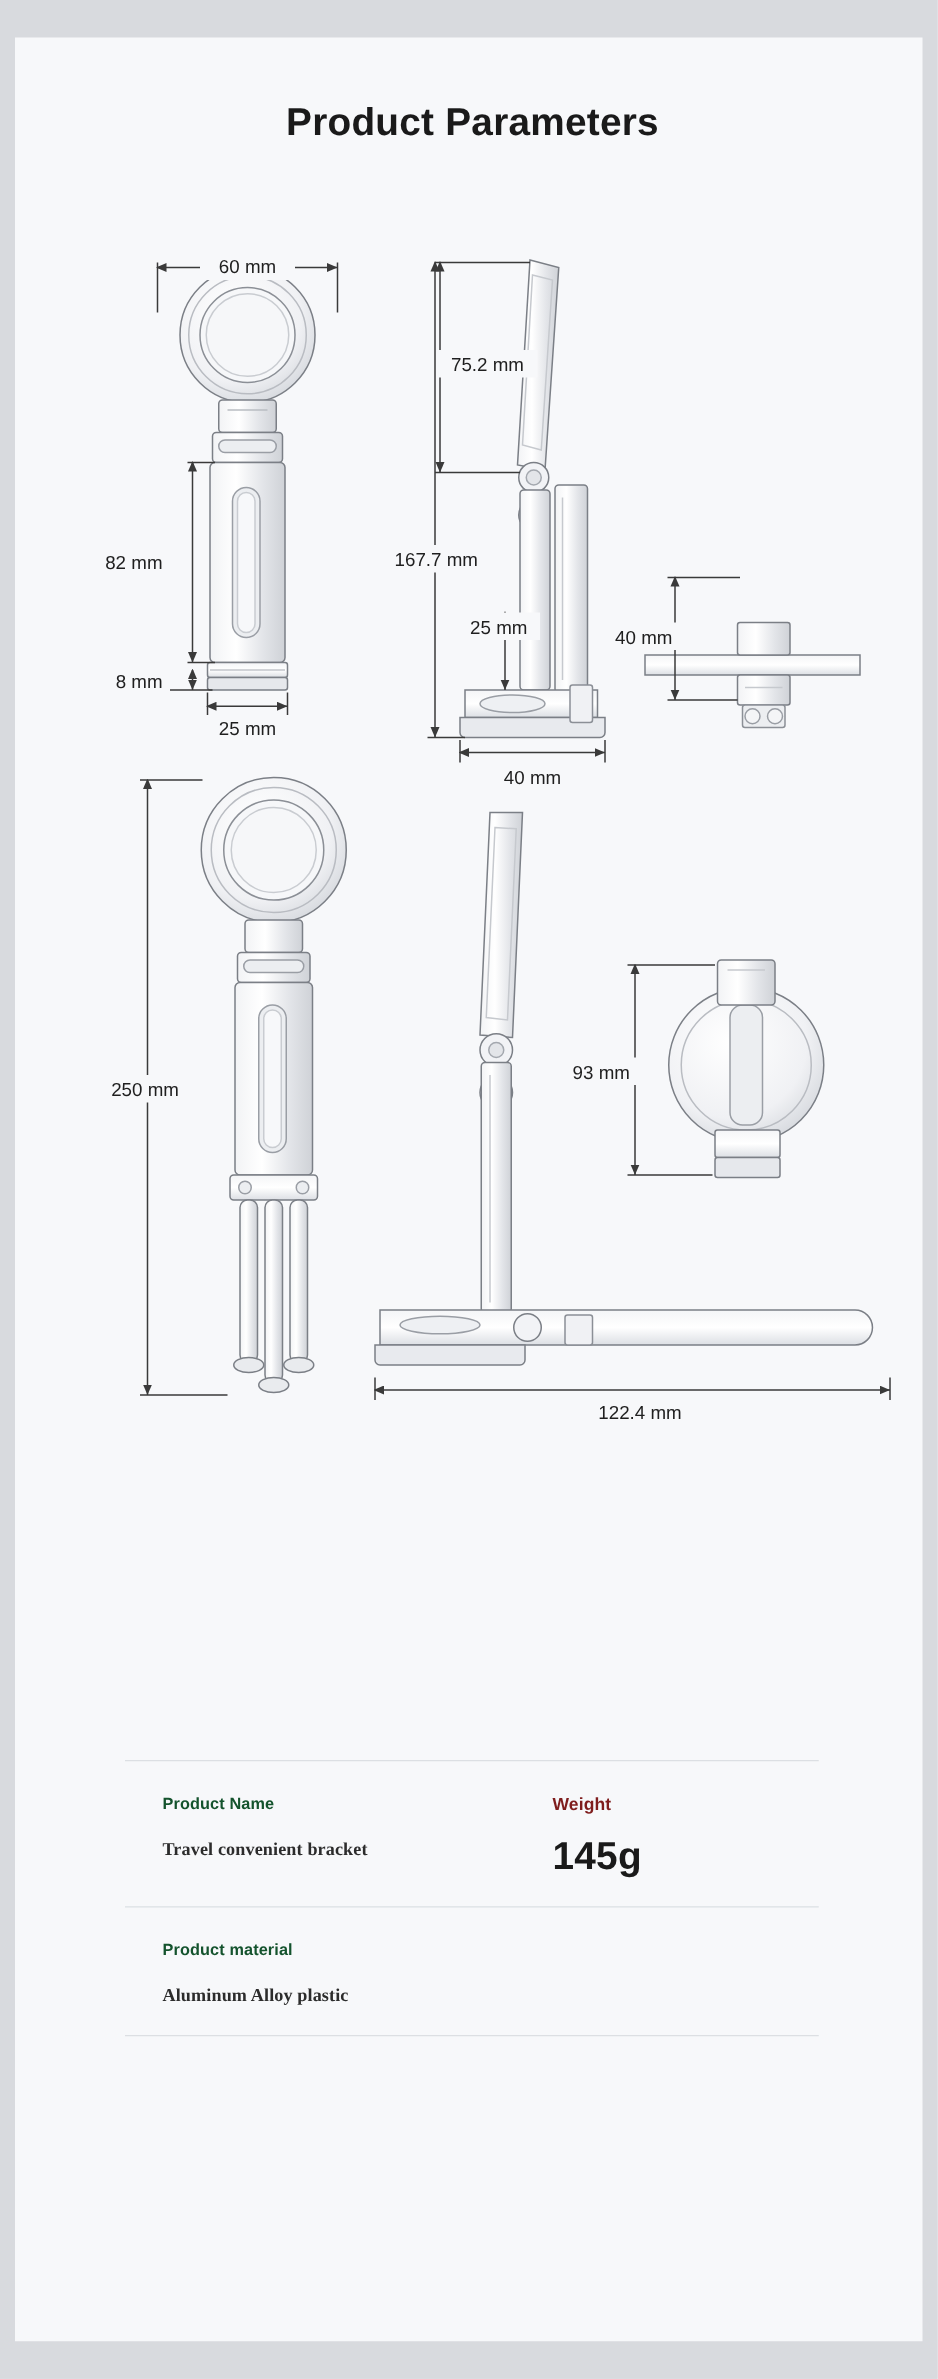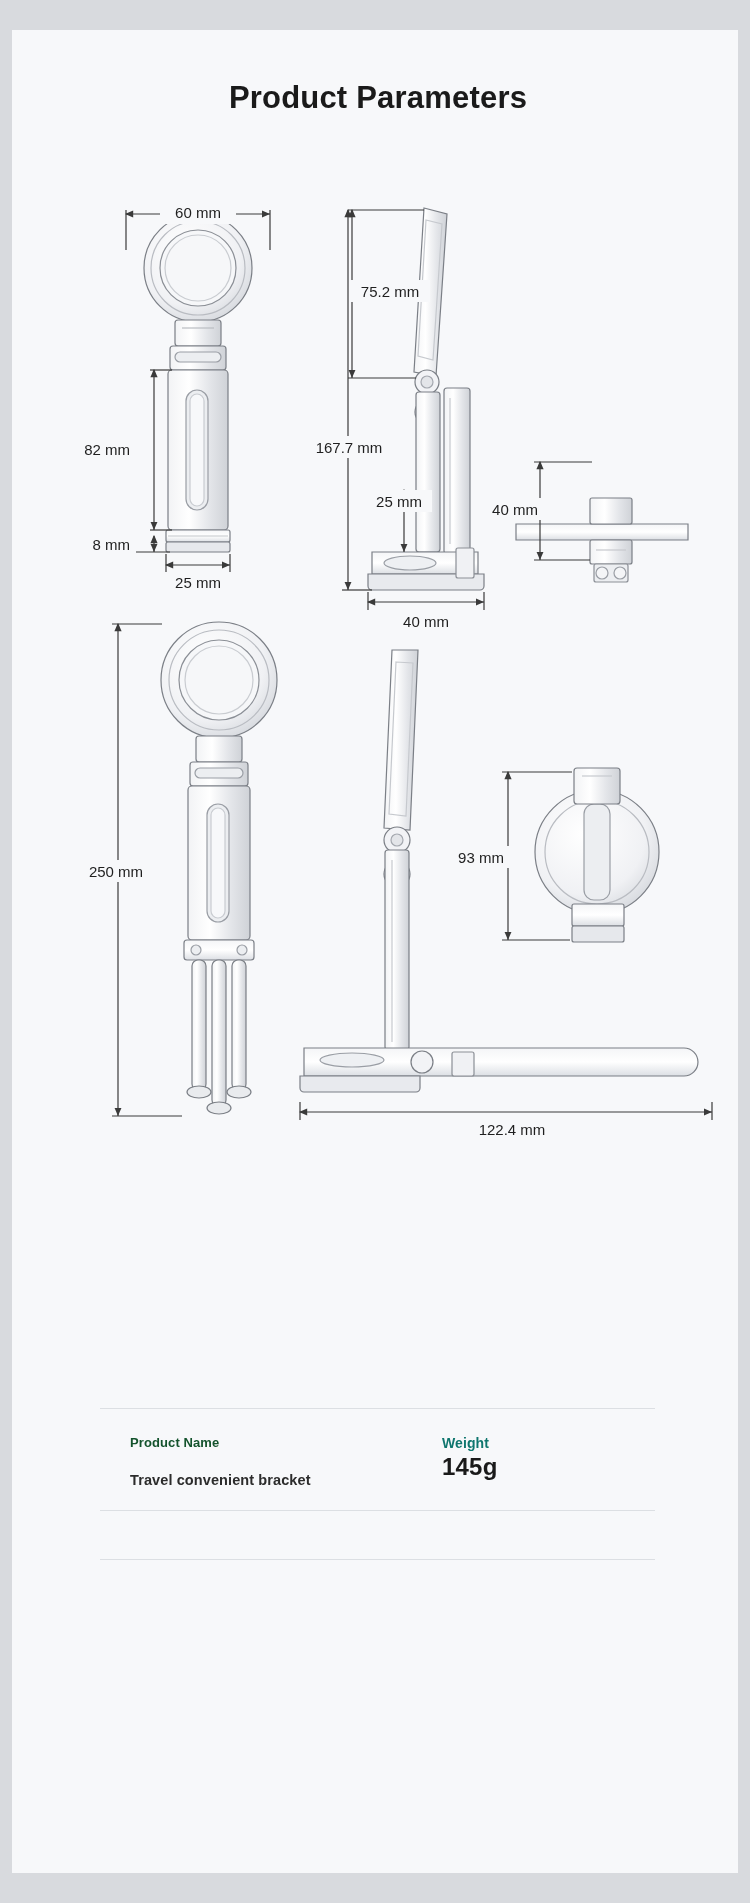--- a/index.html
+++ b/index.html
@@ -67,32 +67,33 @@
     color: #14532d;
     font-weight: bold;
     letter-spacing: 0.1px;
   }
   .spec-val {
     font-size: 14.5px;
     color: #2c2c2c;
     font-weight: bold;
     margin-top: 22px;
     letter-spacing: 0.1px;
+    font-family: Liberation Serif, serif;
   }
   .spec-key-2 {
     font-size: 14px;
-    color: #0f766e;
+    color: #7f1d1d;
     font-weight: bold;
     letter-spacing: 0.1px;
   }
   .spec-val-2 {
-    font-size: 24px;
+    font-size: 31px;
     color: #1a1a1a;
     font-weight: bold;
-    margin-top: 2px;
+    margin-top: 16px;
     letter-spacing: 0.2px;
   }
 </style>
 </head>
 <body>
 
 <div class="page">
 
   <div class="title">Product Parameters</div>
 
@@ -321,18 +322,22 @@
       </div>
       <div class="spec-right">
         <div class="spec-key-2">Weight</div>
         <div class="spec-val-2">145g</div>
       </div>
     </div>
 
     <div class="spec-rule"></div>
 
     <div class="spec-block">
+      <div class="spec-left">
+        <div class="spec-key">Product material</div>
+        <div class="spec-val">Aluminum Alloy plastic</div>
+      </div>
     </div>
 
     <div class="spec-rule"></div>
   </div>
 
 </div>
 
 </body></html>

